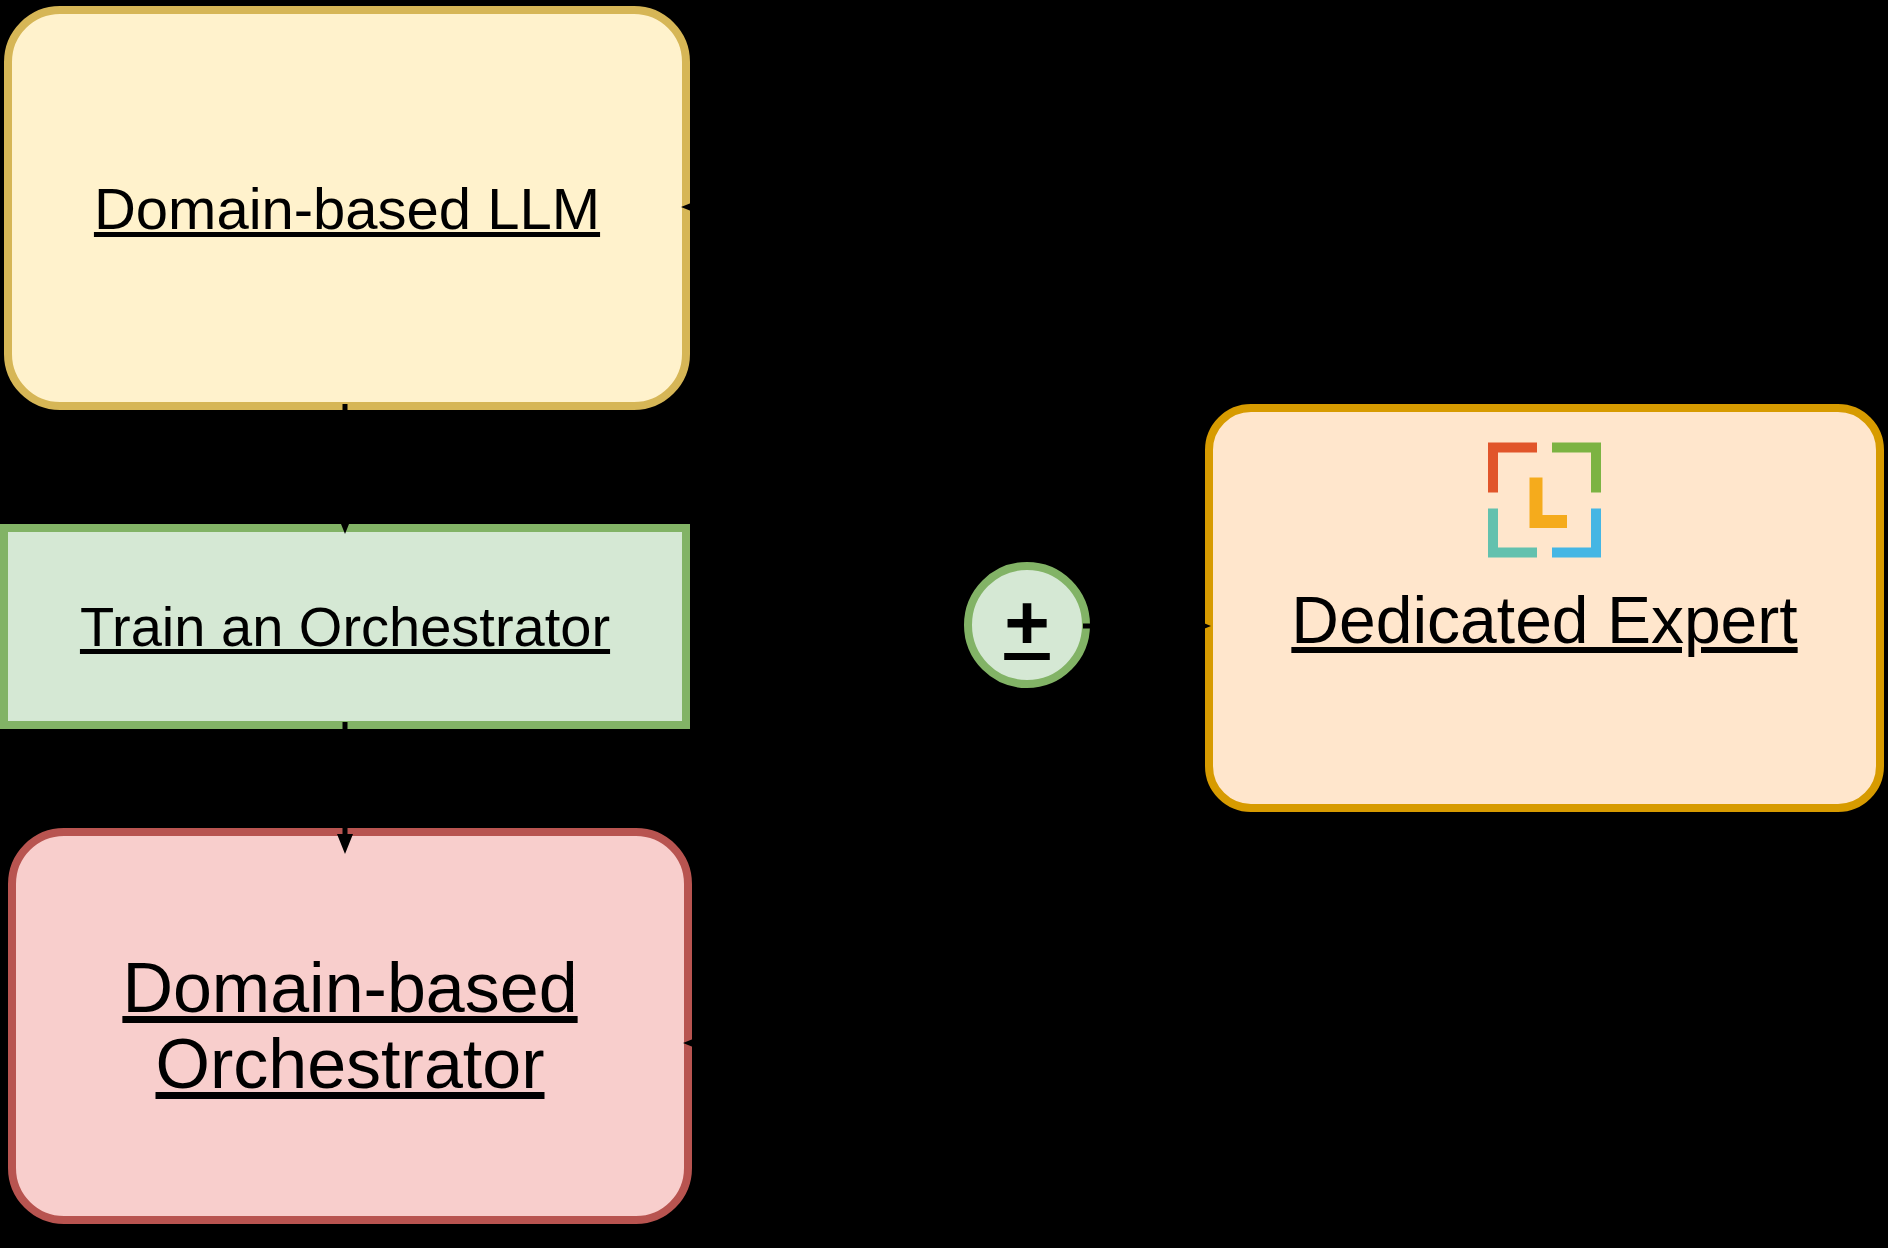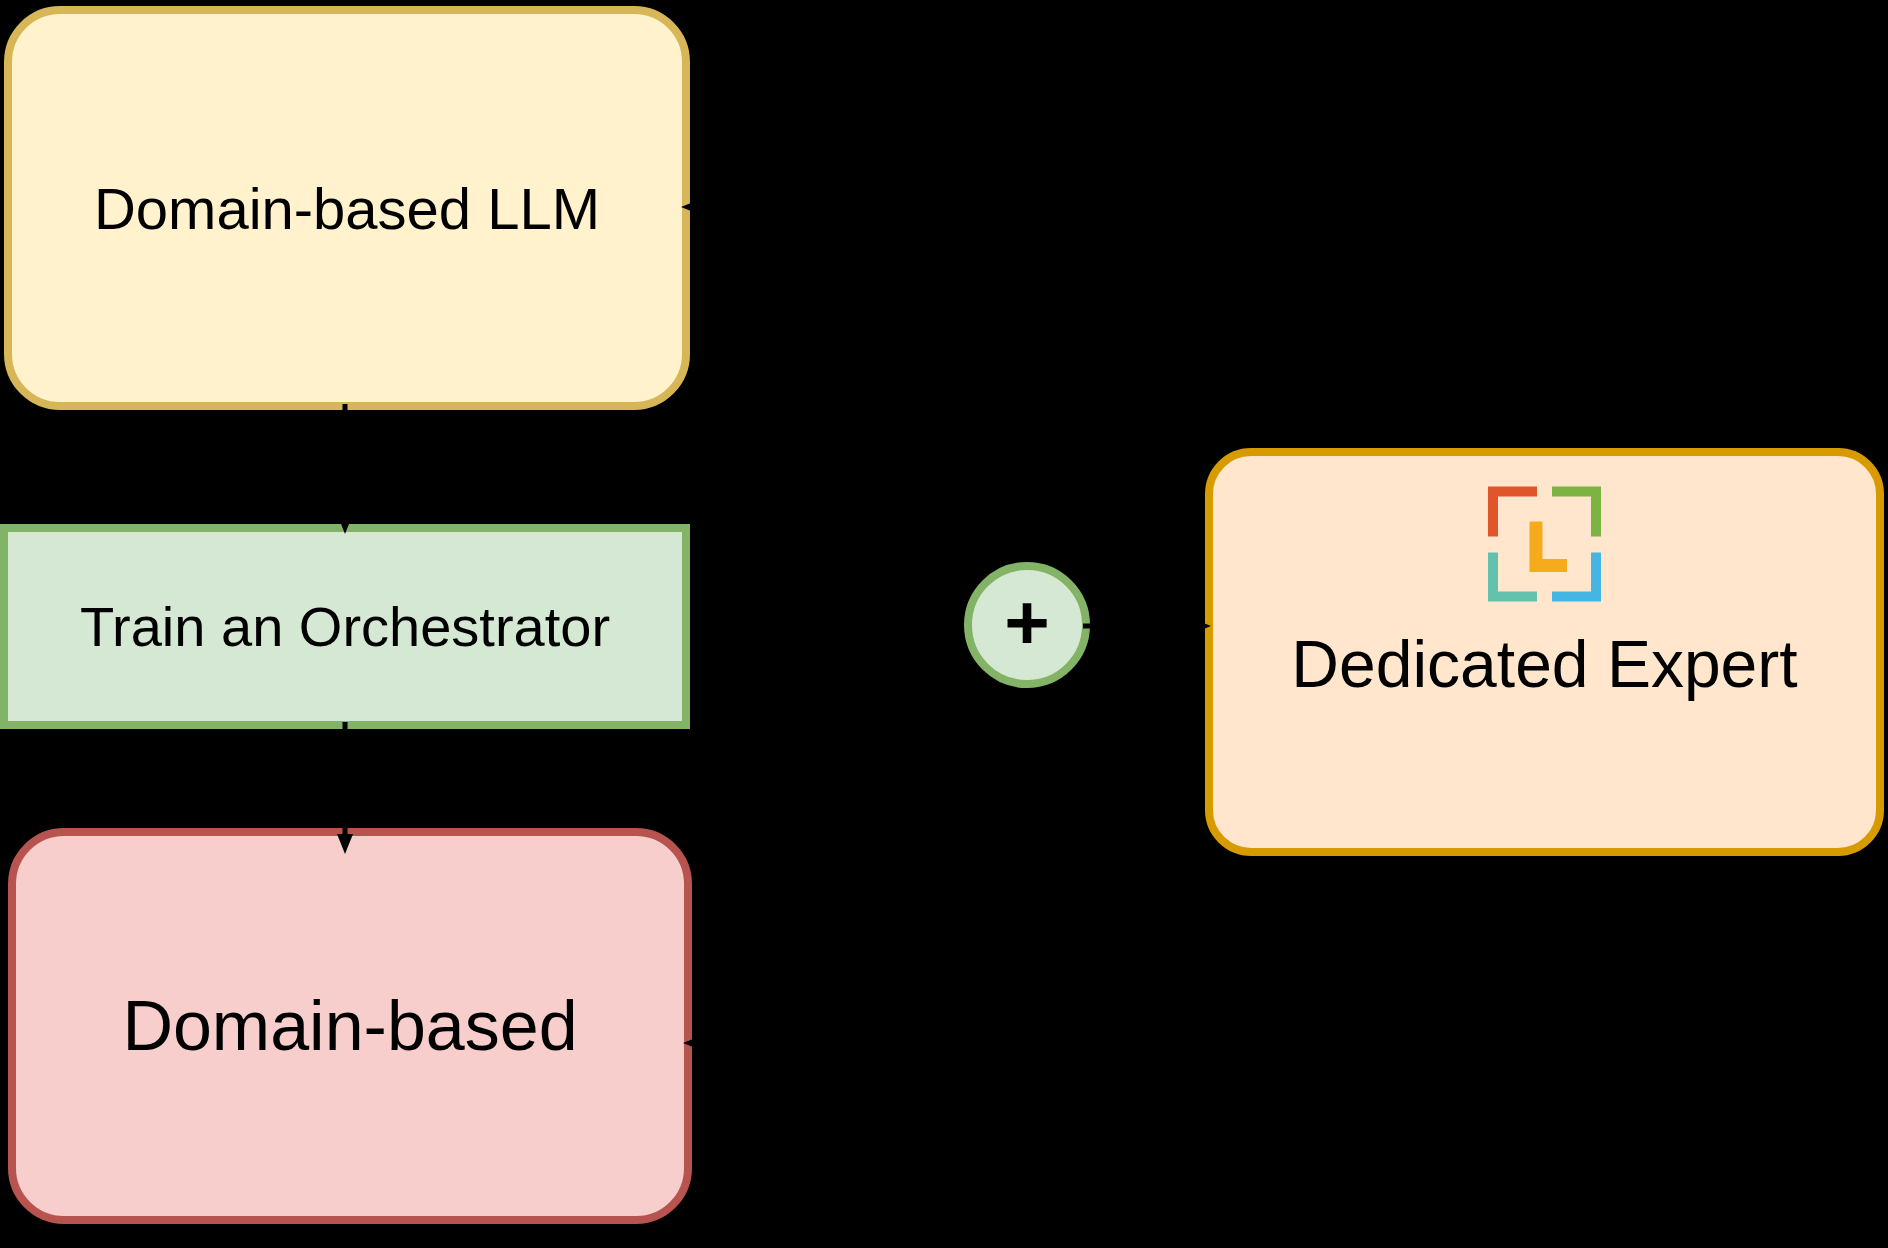--- a/index.html
+++ b/index.html
@@ -14,21 +14,21 @@
   }
   .node {
     position: absolute;
     box-sizing: border-box;
     display: flex;
     flex-direction: column;
     align-items: center;
     justify-content: center;
     text-align: center;
   }
-  .node .lbl { display: block; white-space: nowrap; }
+  .node .lbl { display: block; white-space: nowrap; text-decoration: underline; }
 
   .node-domain-llm {
     left: 4px; top: 6px; width: 686px; height: 404px;
     background: #FFF2CC; border: 8px solid #D6B656; border-radius: 56px;
     font-size: 58px;
   }
   .node-train-orchestrator {
     left: 0px; top: 524px; width: 690px; height: 205px;
     background: #D5E8D4; border: 8px solid #82B366;
     font-size: 56px;
@@ -39,21 +39,21 @@
     background: #F8CECC; border: 8px solid #B85450; border-radius: 56px;
     font-size: 70px; line-height: 76px;
   }
   .node-plus {
     left: 964px; top: 562px; width: 126px; height: 126px;
     background: #D5E8D4; border: 8px solid #82B366; border-radius: 50%;
     font-size: 78px; font-weight: 700; line-height: 1;
   }
   .node-plus .lbl { margin-top: -6px; }
   .node-dedicated-expert {
-    left: 1205px; top: 448px; width: 679px; height: 408px;
+    left: 1205px; top: 404px; width: 679px; height: 408px;
     background: #FFE6CC; border: 8px solid #D79B00; border-radius: 46px;
     font-size: 66px;
     justify-content: flex-start;
   }
   .node-dedicated-expert .icon-wrap { margin-top: 30px; height: 116px; }
   .node-dedicated-expert .lbl { margin-top: 24px; }
 
   .edges-overlay {
     position: absolute; left: 0; top: 0; width: 1888px; height: 1248px;
     pointer-events: none;
@@ -67,20 +67,21 @@
   <div class="node node-domain-llm">
     <span class="lbl">Domain-based LLM</span>
   </div>
 
   <div class="node node-train-orchestrator">
     <span class="lbl">Train an Orchestrator</span>
   </div>
 
   <div class="node node-domain-orchestrator">
     <span class="lbl">Domain-based</span>
+    <span class="lbl">Orchestrator</span>
   </div>
 
   <div class="node node-plus">
     <span class="lbl">+</span>
   </div>
 
   <div class="node node-dedicated-expert">
     <span class="icon-wrap" aria-label="framed-L-logo">
       <svg width="113" height="116" viewBox="0 0 113 115" fill="none" xmlns="http://www.w3.org/2000/svg">
         <path d="M 49 5 H 5 V 50" stroke="#E1552A" stroke-width="10" fill="none"></path>

